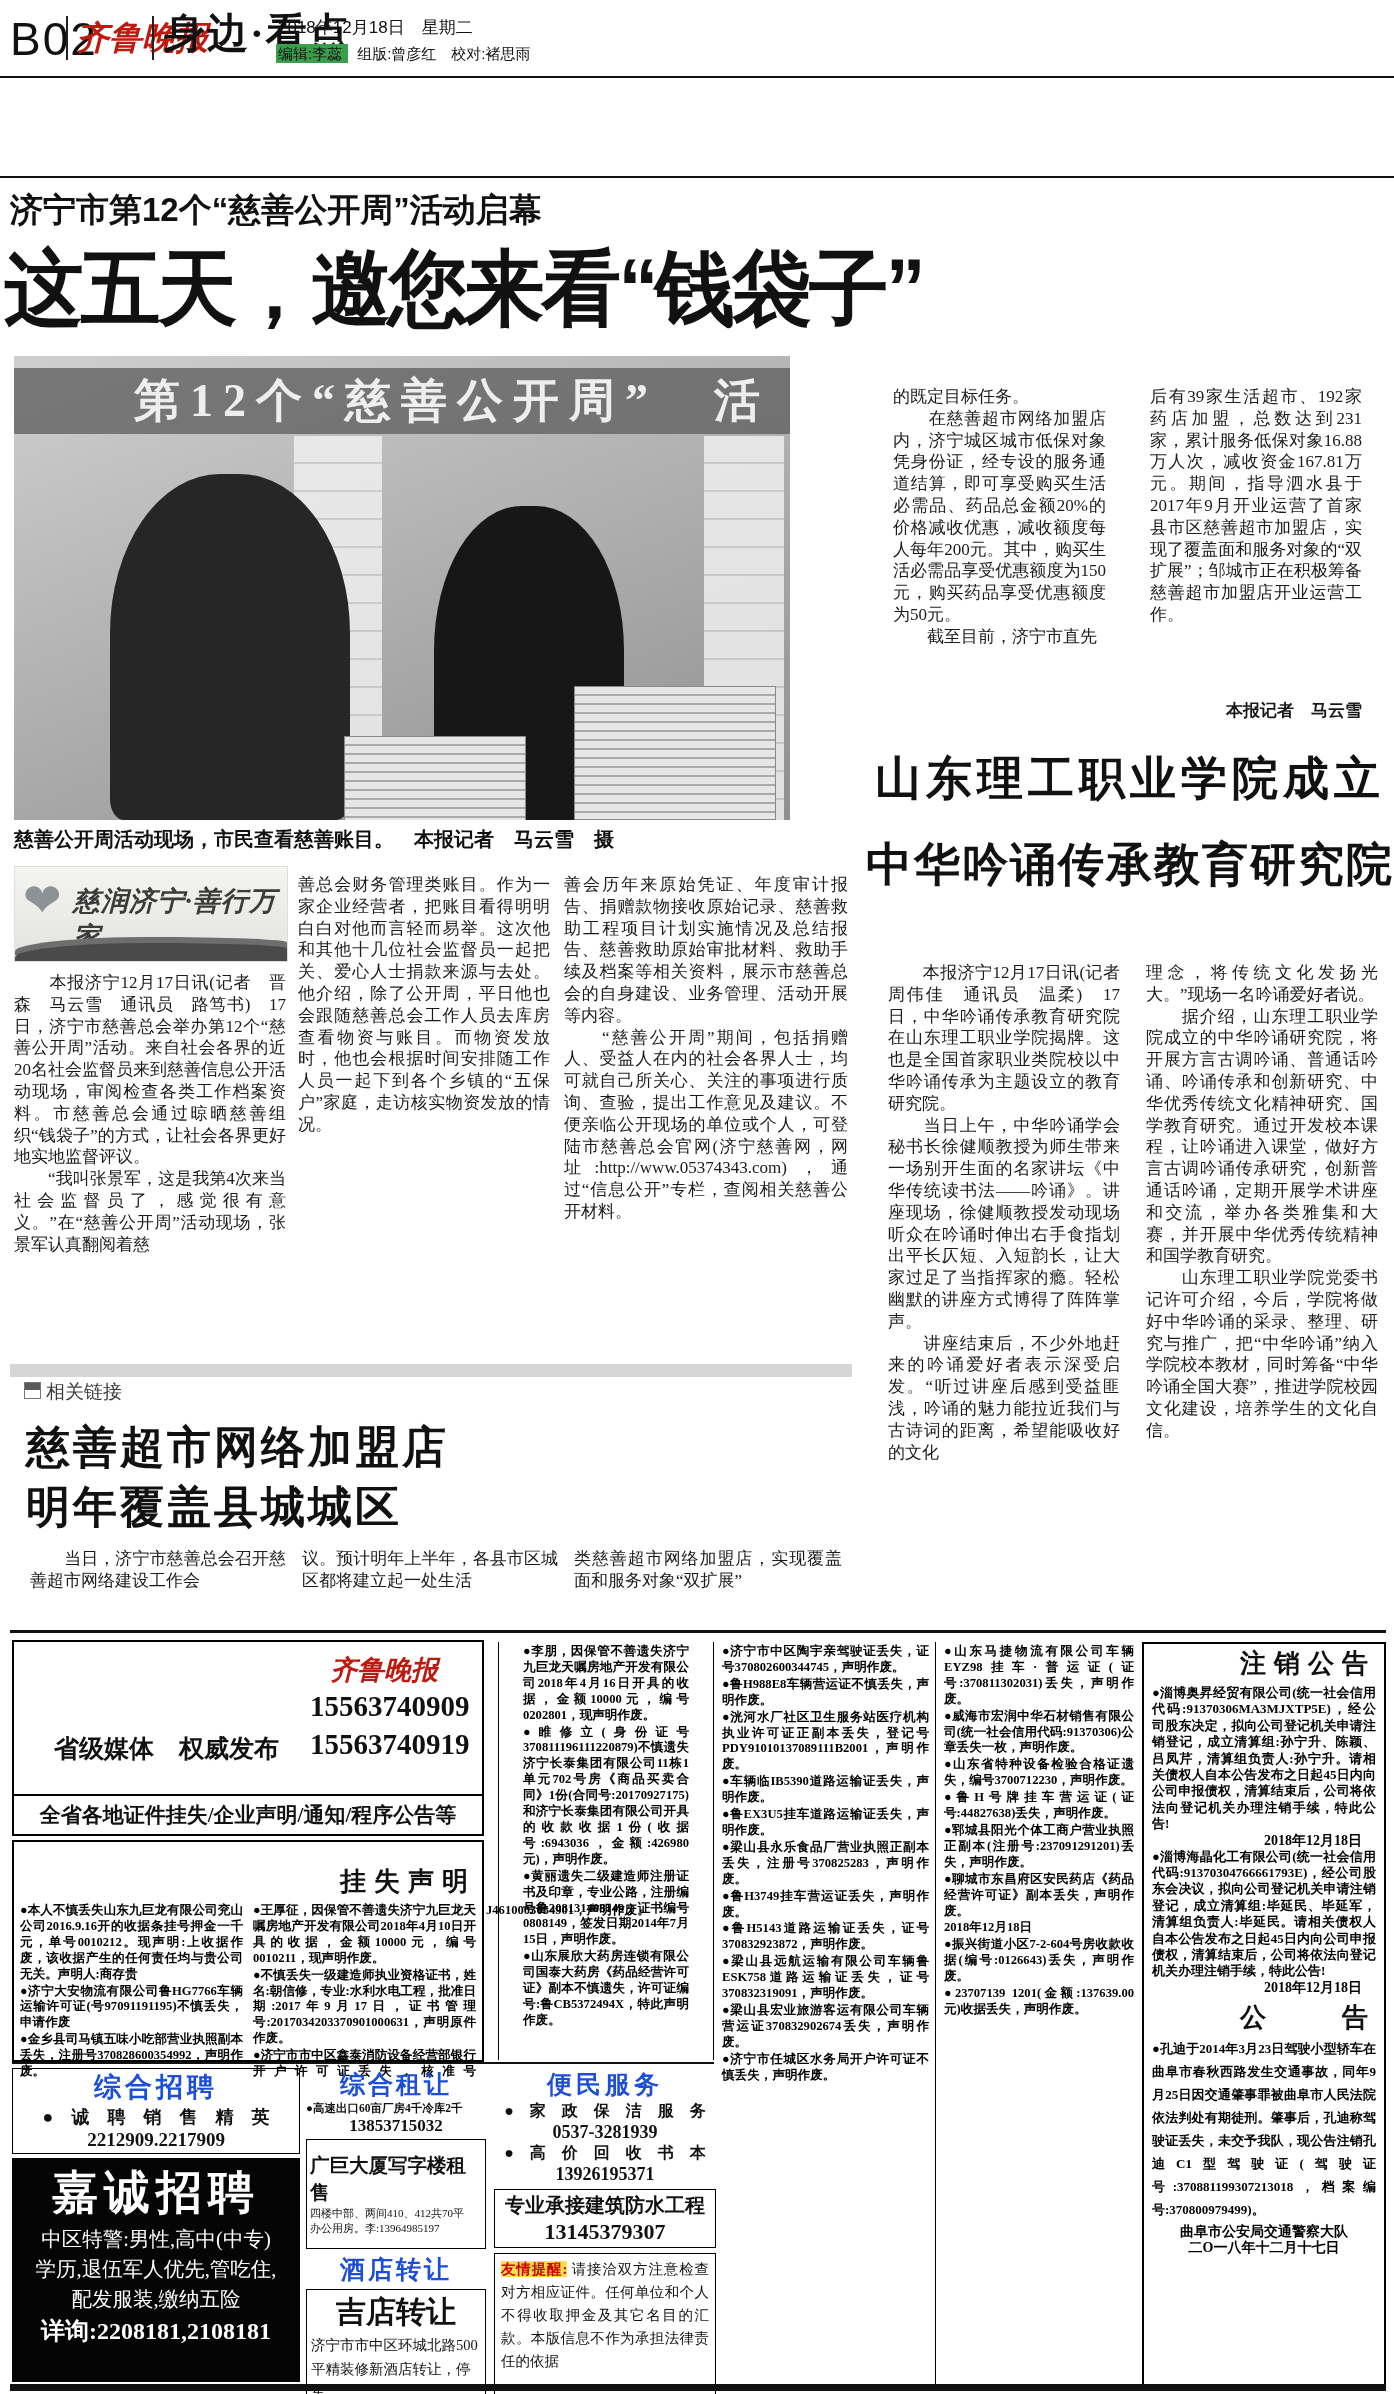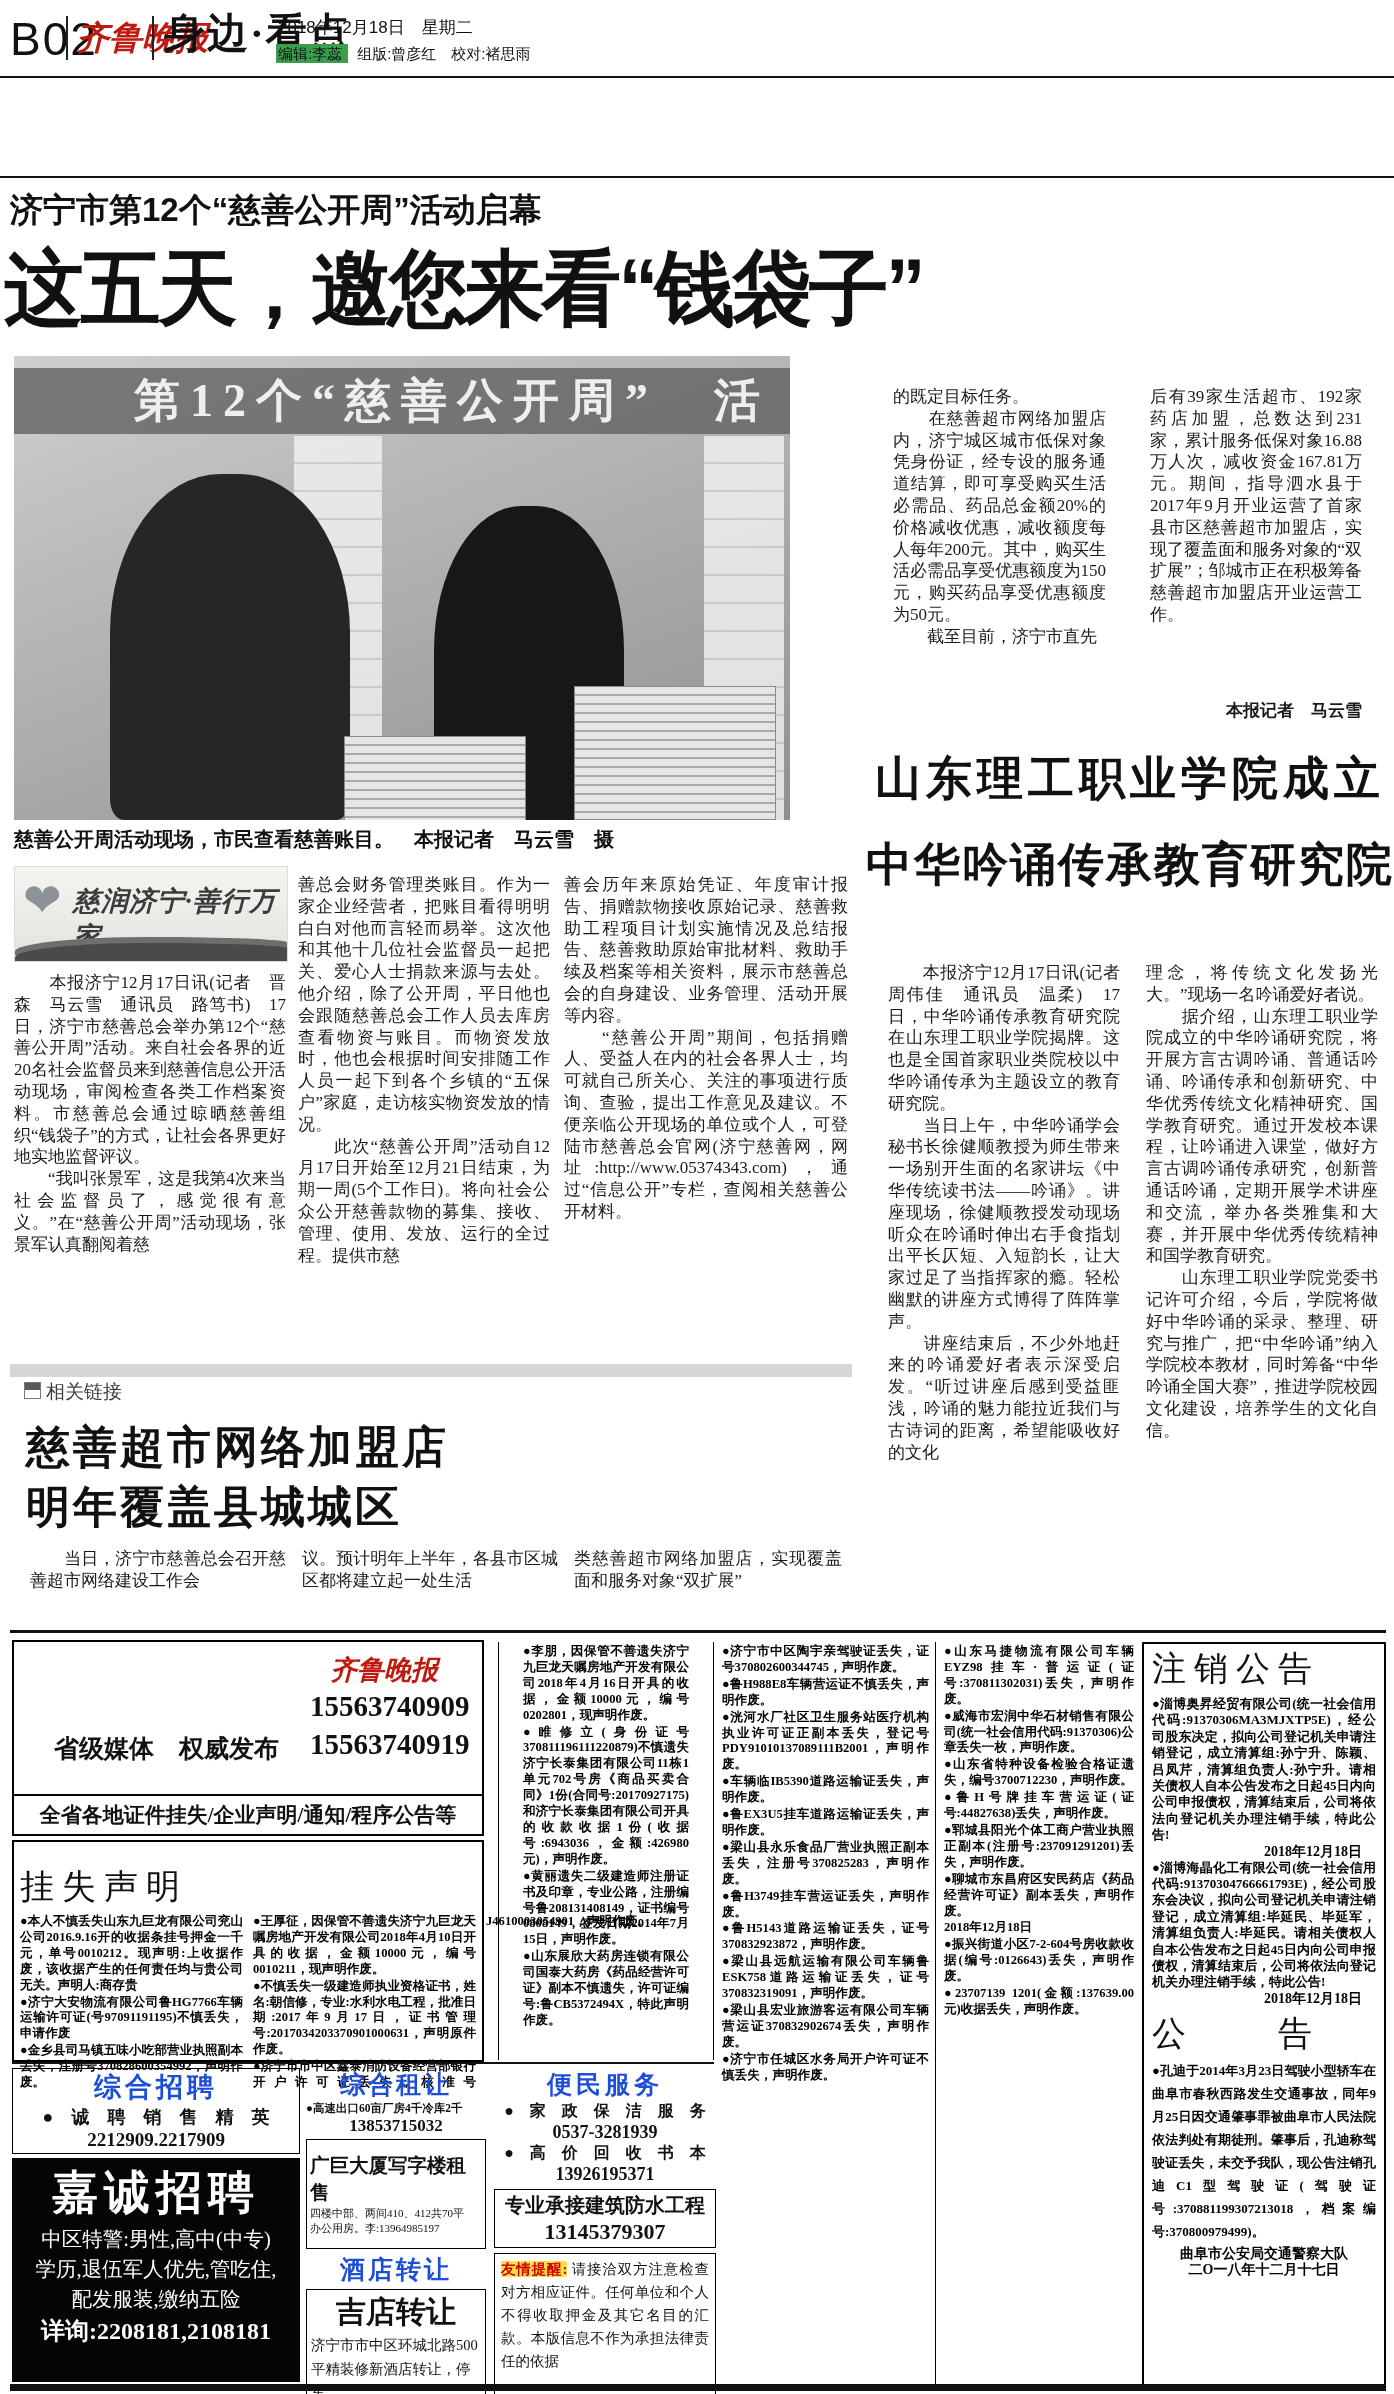--- a/index.html
+++ b/index.html
@@ -20,21 +20,21 @@
   .adbox{border:2px solid #000;box-sizing:border-box;}
   .adbox1{border:1.5px solid #000;box-sizing:border-box;}
   .ctr{text-align:center;}
   .photo{background:linear-gradient(160deg,#cfcfcf 0%,#b5b5b5 40%,#8f8f8f 100%);overflow:hidden;}
   .ph-banner{position:absolute;left:0;top:12px;width:100%;height:66px;background:rgba(98,98,98,.8);
              color:#eee;font-weight:bold;font-size:46px;letter-spacing:10px;line-height:66px;padding-left:120px;box-sizing:border-box;white-space:nowrap;}
   .ph-scroll{position:absolute;background:repeating-linear-gradient(#efefef 0 26px,#cfcfcf 26px 28px);opacity:.85;}
   .ph-fig{position:absolute;border-radius:46% 46% 6% 6%;}
   .ph-books{position:absolute;background:repeating-linear-gradient(#e6e6e6 0 7px,#a9a9a9 7px 9px);border:1px solid #8a8a8a;}
   .wavebar{position:absolute;left:0;right:0;height:18px;background:#5a5a5a;border-radius:100% 100% 0 0/160% 60% 0 0;}
-  .kf-title{font-size:34px;font-weight:normal;text-align:left;letter-spacing:8px;margin:2px 0 4px 0;}
+  .kf-title{font-size:26px;font-weight:bold;text-align:right;letter-spacing:8px;margin:2px 0 4px 0;}
 </style>
 </head>
 <body>
 
 <div id="page">
 
   <div class="abs sans" style="left:10px;top:12px;font-size:46px;letter-spacing:2px;">B02</div>
   <div class="abs vbar" style="left:66px;top:16px;height:44px;"></div>
   <div class="abs red" style="left:76px;top:16px;font-size:33px;font-weight:bold;font-style:italic;">齐鲁晚报</div>
   <div class="abs vbar" style="left:152px;top:16px;height:44px;"></div>
@@ -66,21 +66,20 @@
     <div class="wavebar" style="bottom:6px;background:#6e6e6e;"></div>
     <div class="wavebar" style="bottom:0;background:#4a4a4a;"></div>
   </div>
 
   <div class="abs col body-col jt" style="left:14px;top:972px;width:272px;">
       <p>　　本报济宁12月17日讯(记者　晋森　马云雪　通讯员　路笃书)　17日，济宁市慈善总会举办第12个“慈善公开周”活动。来自社会各界的近20名社会监督员来到慈善信息公开活动现场，审阅检查各类工作档案资料。市慈善总会通过晾晒慈善组织“钱袋子”的方式，让社会各界更好地实地监督评议。</p>
       <p>　　“我叫张景军，这是我第4次来当社会监督员了，感觉很有意义。”在“慈善公开周”活动现场，张景军认真翻阅着慈</p>
     </div>
   <div class="abs col body-col jt" style="left:298px;top:874px;width:252px;">
       <p>善总会财务管理类账目。作为一家企业经营者，把账目看得明明白白对他而言轻而易举。这次他和其他十几位社会监督员一起把关、爱心人士捐款来源与去处。他介绍，除了公开周，平日他也会跟随慈善总会工作人员去库房查看物资与账目。而物资发放时，他也会根据时间安排随工作人员一起下到各个乡镇的“五保户”家庭，走访核实物资发放的情况。</p>
-      <p>　　此次“慈善公开周”活动自12月17日开始至12月21日结束，为期一周(5个工作日)。将向社会公众公开慈善款物的募集、接收、管理、使用、发放、运行的全过程。提供市慈</p>
     </div>
   <div class="abs col body-col jt" style="left:564px;top:874px;width:284px;">
       <p>善会历年来原始凭证、年度审计报告、捐赠款物接收原始记录、慈善救助工程项目计划实施情况及总结报告、慈善救助原始审批材料、救助手续及档案等相关资料，展示市慈善总会的自身建设、业务管理、活动开展等内容。</p>
       <p>　　“慈善公开周”期间，包括捐赠人、受益人在内的社会各界人士，均可就自己所关心、关注的事项进行质询、查验，提出工作意见及建议。不便亲临公开现场的单位或个人，可登陆市慈善总会官网(济宁慈善网，网址:http://www.05374343.com)，通过“信息公开”专栏，查阅相关慈善公开材料。</p>
     </div>
   <div class="abs col body-col jt" style="left:893px;top:386px;width:213px;">
       <p>的既定目标任务。</p>
       <p>　　在慈善超市网络加盟店内，济宁城区城市低保对象凭身份证，经专设的服务通道结算，即可享受购买生活必需品、药品总金额20%的价格减收优惠，减收额度每人每年200元。其中，购买生活必需品享受优惠额度为150元，购买药品享受优惠额度为50元。</p>
       <p>　　截至目前，济宁市直先</p>
     </div>

